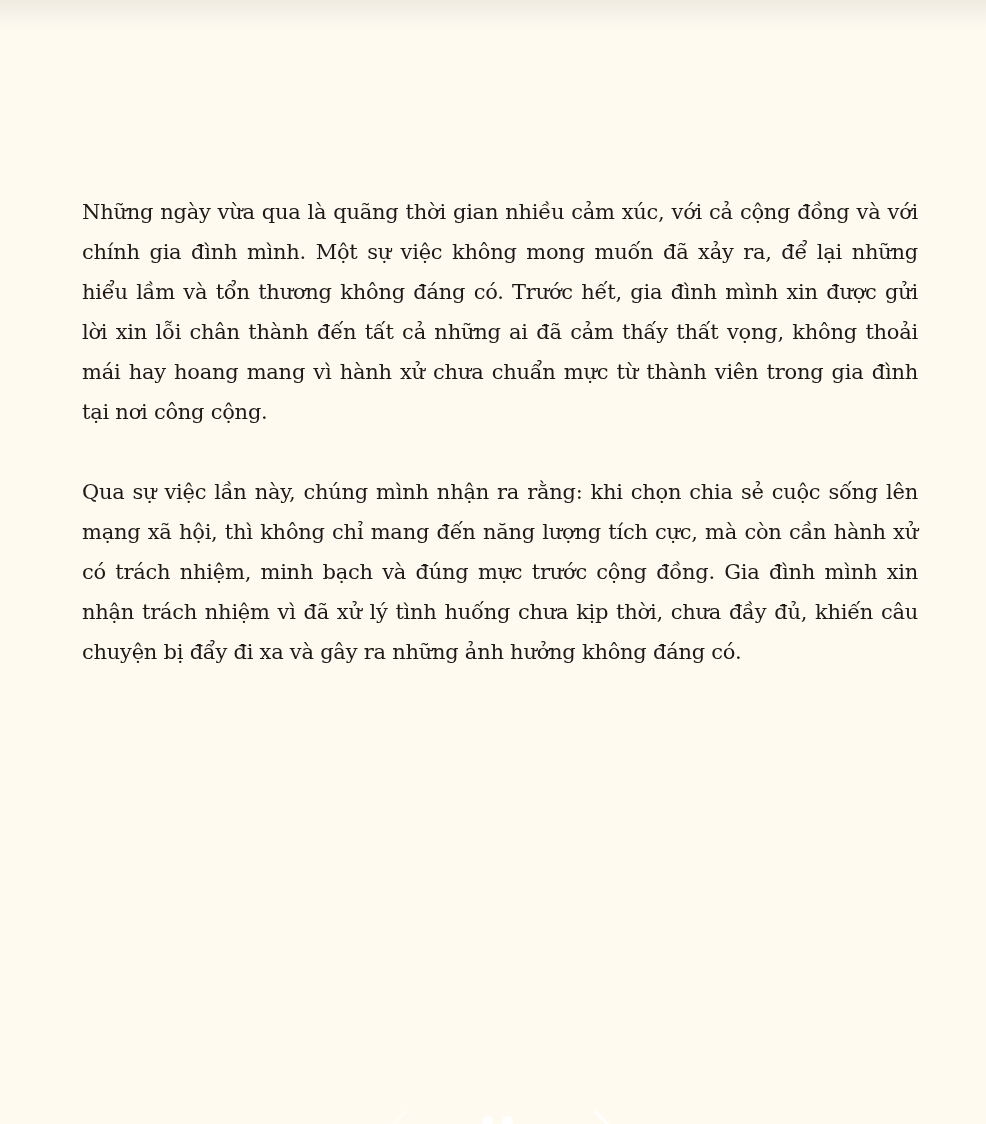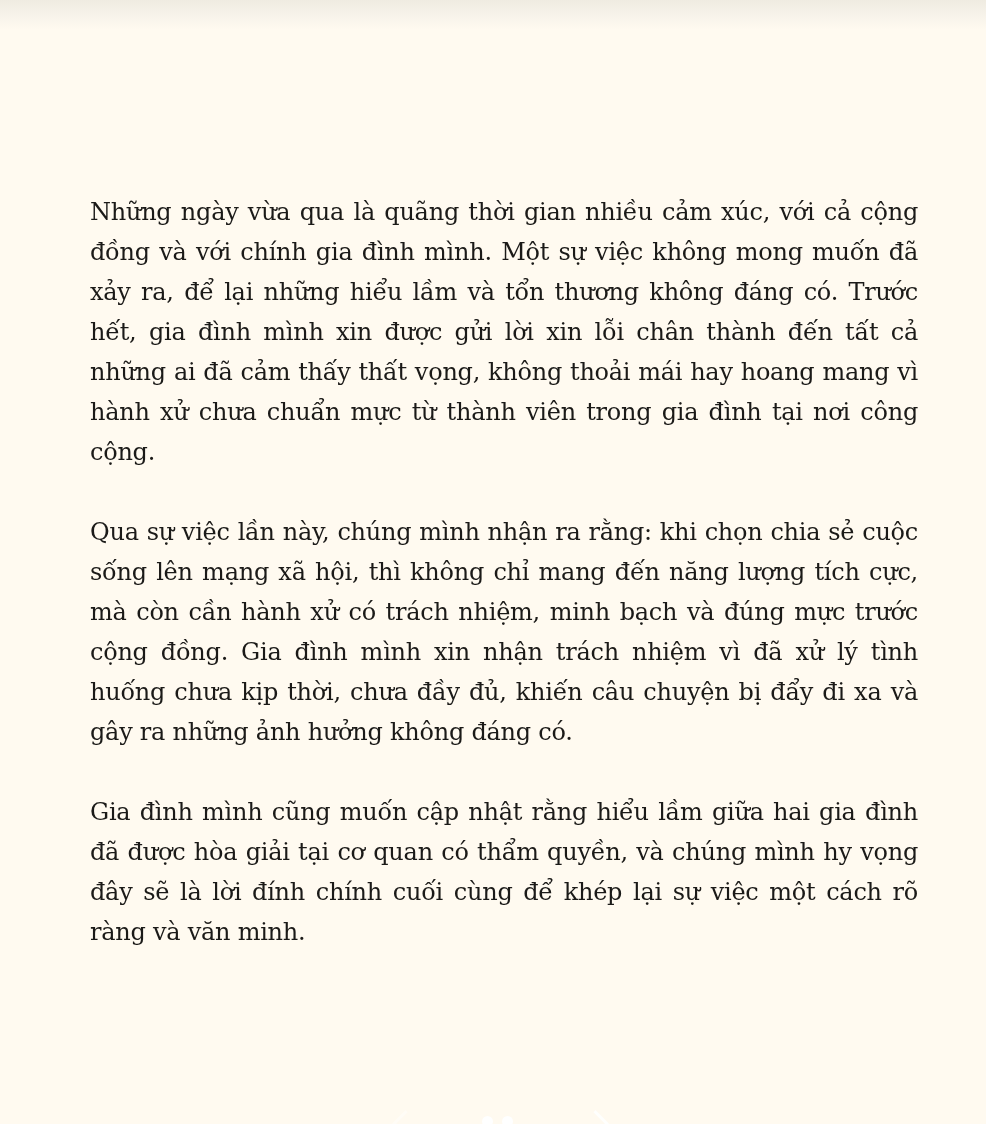--- a/index.html
+++ b/index.html
@@ -30,22 +30,22 @@
     }
     .salutation {
       margin: 0;
       font-size: 22px;
       font-weight: bold;
       line-height: 40px;
       letter-spacing: -0.2px;
       white-space: nowrap;
     }
     .para {
-      margin: 40px 0 0 12px;
-      font-size: 24px;
+      margin: 40px 0 0 4px;
+      font-size: 21px;
       line-height: 40px;
       text-align: justify;
       letter-spacing: -0.25px;
     }
     .carousel-controls {
       position: absolute;
       left: 0;
       top: 1100px;
       width: 986px;
       height: 40px;
@@ -77,21 +77,20 @@
     }
   </style>
 </head>
 <body>
 
 <div class="top-shade"></div>
 
 <article class="letter">
   <p class="para">Những ngày vừa qua là quãng thời gian nhiều cảm xúc, với cả cộng đồng và với chính gia đình mình. Một sự việc không mong muốn đã xảy ra, để lại những hiểu lầm và tổn thương không đáng có. Trước hết, gia đình mình xin được gửi lời xin lỗi chân thành đến tất cả những ai đã cảm thấy thất vọng, không thoải mái hay hoang mang vì hành xử chưa chuẩn mực từ thành viên trong gia đình tại nơi công cộng.</p>
   <p class="para">Qua sự việc lần này, chúng mình nhận ra rằng: khi chọn chia sẻ cuộc sống lên mạng xã hội, thì không chỉ mang đến năng lượng tích cực, mà còn cần hành xử có trách nhiệm, minh bạch và đúng mực trước cộng đồng. Gia đình mình xin nhận trách nhiệm vì đã xử lý tình huống chưa kịp thời, chưa đầy đủ, khiến câu chuyện bị đẩy đi xa và gây ra những ảnh hưởng không đáng có.</p>
-  <p class="para">Gia đình mình cũng muốn cập nhật rằng hiểu lầm giữa hai gia đình đã được hòa giải tại cơ quan có thẩm quyền, và chúng mình hy vọng đây sẽ là lời đính chính cuối cùng để khép lại sự việc một cách rõ ràng và văn minh.</p>
 </article>
 
 <div class="carousel-controls">
   <div class="chev left"></div>
   <div class="dot" style="left:482px;"></div>
   <div class="dot" style="left:502px;"></div>
   <div class="chev right"></div>
 </div>
 
 </body></html>

